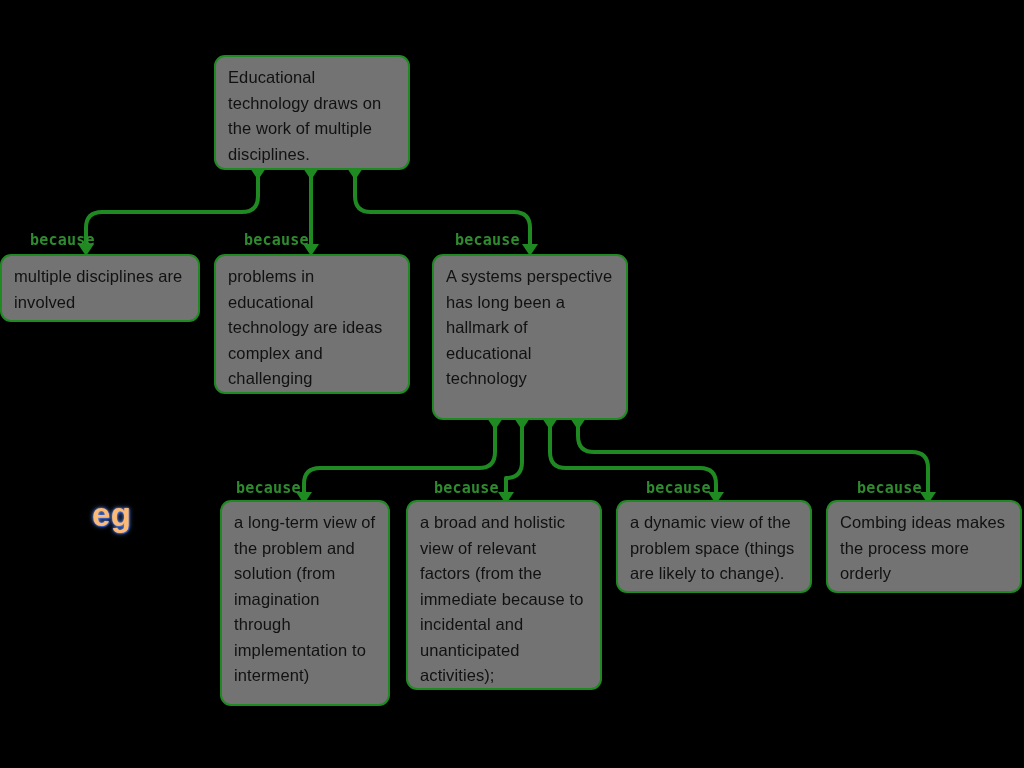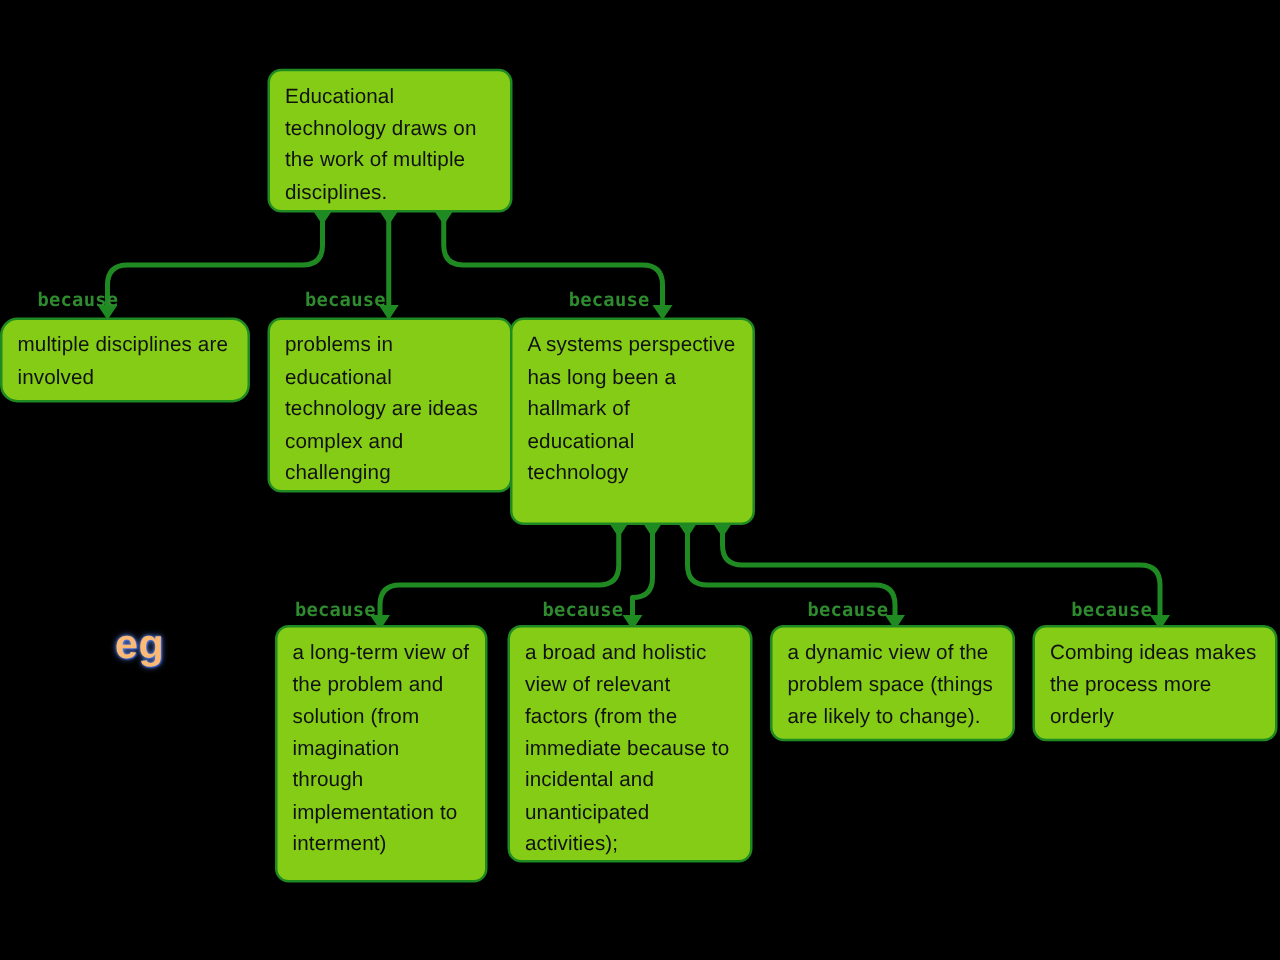--- a/index.html
+++ b/index.html
@@ -23,21 +23,21 @@
   #links {
     position: absolute;
     left: 0;
     top: 0;
     width: 1024px;
     height: 768px;
     pointer-events: none;
   }
   .node {
     position: absolute;
-    background: #84cc16;
+    background: #737373;
     border: 2px solid #1f8a22;
     border-radius: 11px;
     box-sizing: border-box;
     color: #111111;
     font-family: "Liberation Sans", sans-serif;
     font-size: 16.5px;
     line-height: 25.5px;
     padding: 8px 11px 8px 12px;
     letter-spacing: 0.1px;
   }
@@ -104,29 +104,29 @@
       <polygon points="514,418 530,418 522,430"></polygon>
       <polygon points="542,418 558,418 550,430"></polygon>
       <polygon points="570,418 586,418 578,430"></polygon>
     </g>
   </svg>
 
   <div class="node" style="left:214px; top:55px; width:196px; height:115px;">
     <span>Educational technology draws on the work of multiple disciplines.</span>
   </div>
 
-  <div class="node" style="left:0px; top:254px; width:200px; height:68px;border-radius:14px;">
+  <div class="node" style="left:0px; top:254px; width:200px; height:68px;">
     <span>multiple disciplines are involved</span>
   </div>
 
   <div class="node" style="left:214px; top:254px; width:196px; height:140px;">
     <span>problems in educational technology are ideas complex and challenging</span>
   </div>
 
-  <div class="node" style="left:408px; top:254px; width:196px; height:166px;">
+  <div class="node" style="left:432px; top:254px; width:196px; height:166px;">
     <span>A systems perspective has long been a hallmark of educational technology</span>
   </div>
 
   <div class="node" style="left:220px; top:500px; width:170px; height:206px;">
     <span>a long-term view of the problem and solution (from imagination through implementation to interment)</span>
   </div>
 
   <div class="node" style="left:406px; top:500px; width:196px; height:190px;">
     <span>a broad and holistic view of relevant factors (from the immediate because to incidental and unanticipated activities);</span>
   </div>

